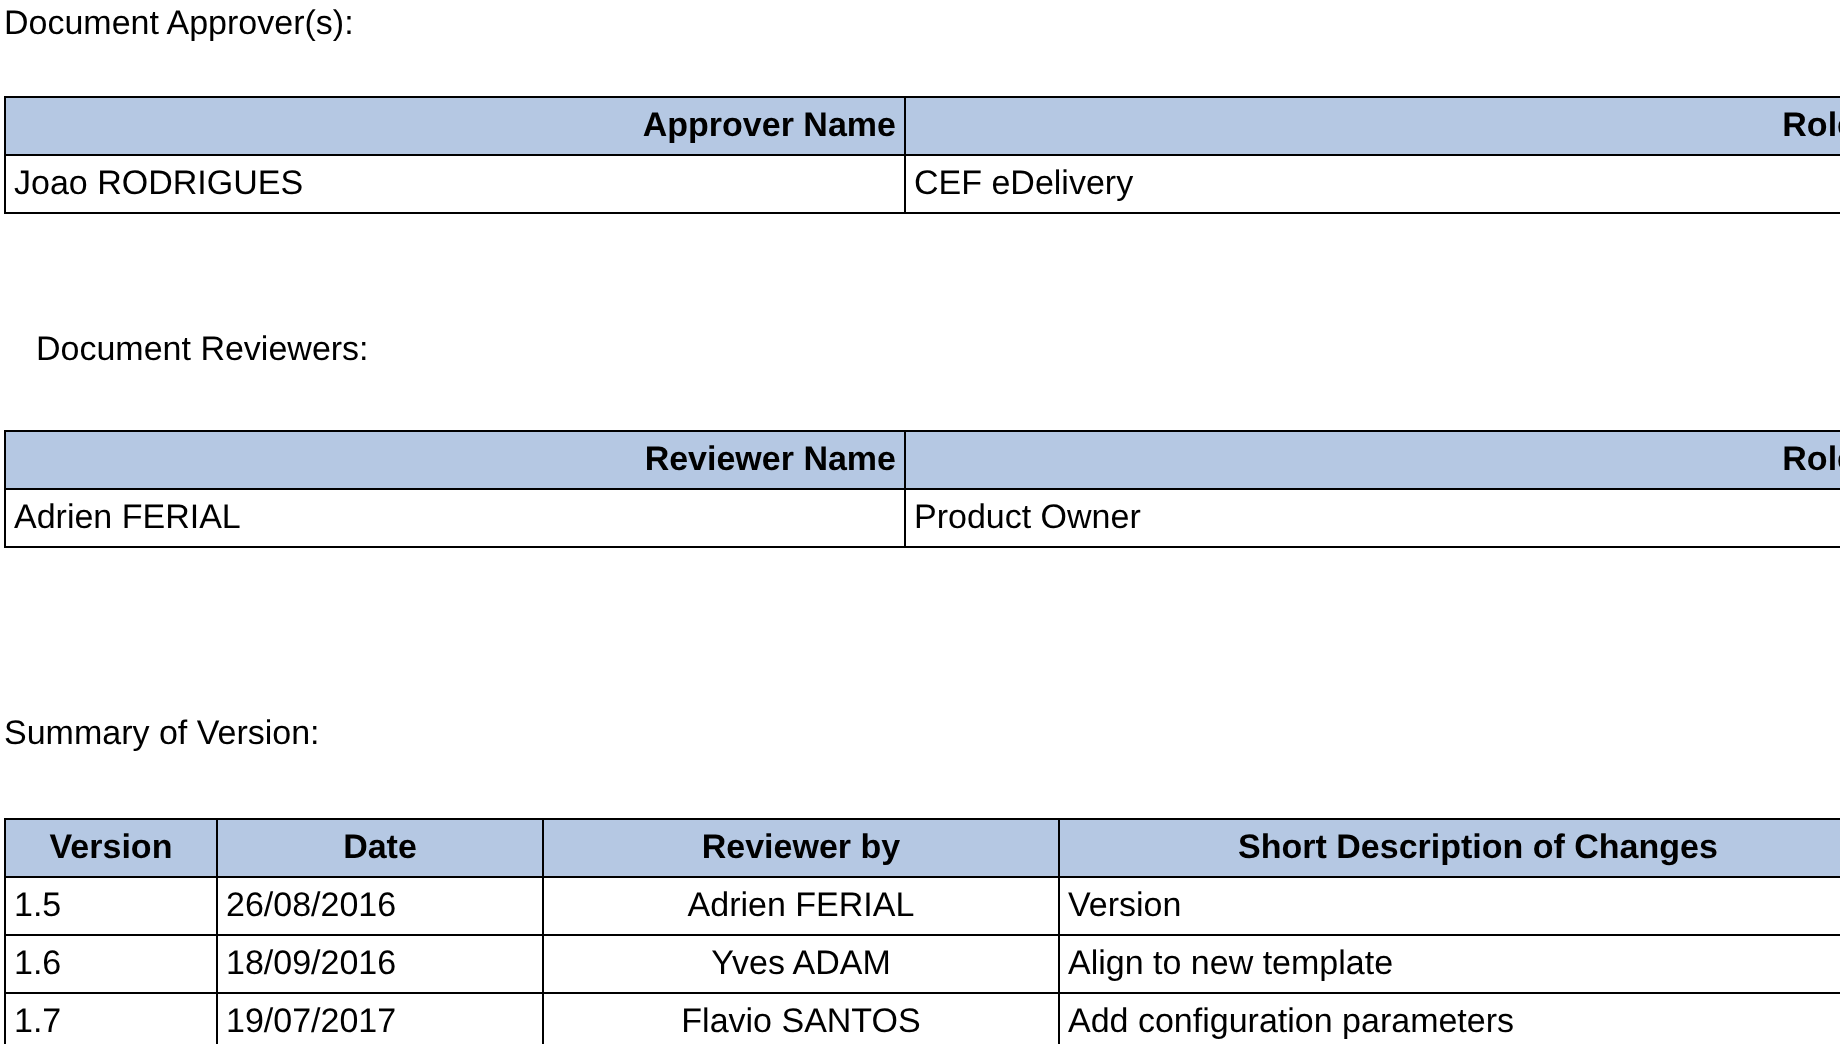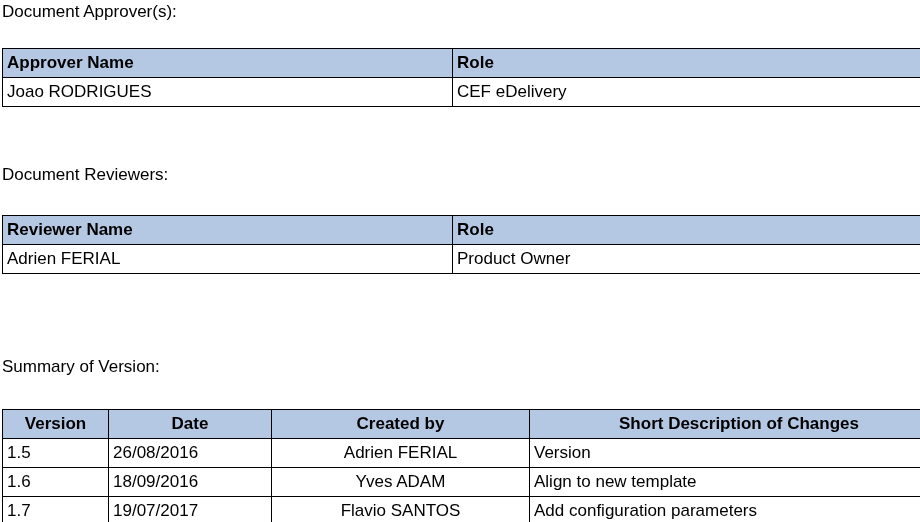--- a/index.html
+++ b/index.html
@@ -45,20 +45,21 @@
     vertical-align: middle;
     text-align: left;
     font-weight: normal;
     color: #000000;
     overflow: hidden;
     white-space: nowrap;
   }
   table.doc-table thead th {
     background: #b5c8e3;
     font-weight: bold;
+    text-align: right;
   }
 
   
   .table-people {
     left: 2px;
     width: 914px;
   }
   .table-people .col-name  { width: 441px; }
   .table-people .col-role  { width: 471px; }
 
@@ -97,21 +98,21 @@
       </tr>
     </thead>
     <tbody>
       <tr>
         <td class="col-name">Joao RODRIGUES</td>
         <td class="col-role">CEF eDelivery</td>
       </tr>
     </tbody>
   </table>
 
-  <div class="section-label" style="left:2px; top:165px;text-align:center;">Document Reviewers:</div>
+  <div class="section-label" style="left:18px; top:165px;text-align:center;">Document Reviewers:</div>
 
   <table class="doc-table table-people" style="top:215px;">
     <thead>
       <tr>
         <th class="col-name">Reviewer Name</th>
         <th class="col-role">Role</th>
       </tr>
     </thead>
     <tbody>
       <tr>
@@ -121,21 +122,21 @@
     </tbody>
   </table>
 
   <div class="section-label" style="left:2px; top:357px;">Summary of Version:</div>
 
   <table class="doc-table table-changes" style="top:409px;">
     <thead>
       <tr>
         <th class="col-version">Version</th>
         <th class="col-date">Date</th>
-        <th class="col-author">Created by</th>
+        <th class="col-author">Reviewer by</th>
         <th class="col-desc">Short Description of Changes</th>
       </tr>
     </thead>
     <tbody>
       <tr>
         <td class="col-version">1.5</td>
         <td class="col-date">26/08/2016</td>
         <td class="col-author">Adrien FERIAL</td>
         <td class="col-desc">Version</td>
       </tr>

